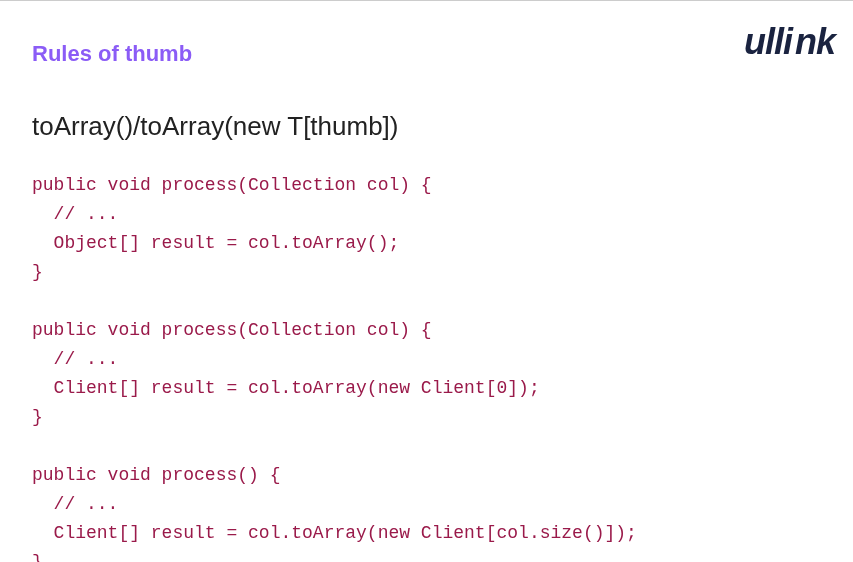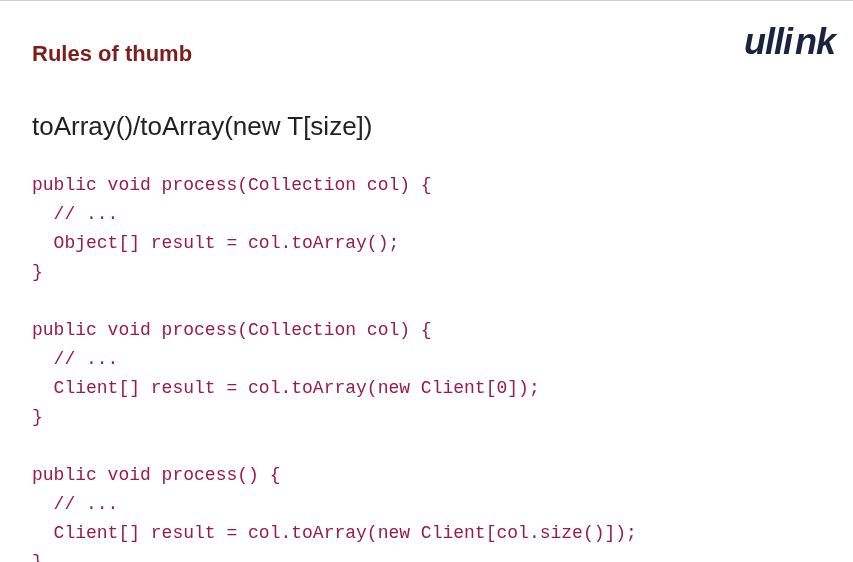--- a/index.html
+++ b/index.html
@@ -13,21 +13,21 @@
       background: #ffffff;
       font-family: Arial, Helvetica, sans-serif;
       position: relative;
       border-top: 1px solid #ccc;
       overflow: hidden;
     }
     .slide-title {
       position: absolute;
       top: 40px;
       left: 32px;
-      color: #7f1d1d;
+      color: #8b5cf6;
       font-size: 22px;
       font-weight: bold;
     }
     .logo {
       position: absolute;
       top: 20px;
       right: 18px;
       font-weight: 900;
       font-size: 36px;
       color: #1a2340;
@@ -75,21 +75,21 @@
   </style>
 </head>
 <body>
 
 <div class="slide-title">Rules of thumb</div>
 
 <div class="logo">
   <span>ull</span><span class="dot"><span class="stem">i</span></span><span>nk</span>
 </div>
 
-<div class="subtitle">toArray()/toArray(new T[size])</div>
+<div class="subtitle">toArray()/toArray(new T[thumb])</div>
 
 <div class="code-area">public void process(Collection col) {
   // ...
   Object[] result = col.toArray();
 }
 
 public void process(Collection col) {
   // ...
   Client[] result = col.toArray(new Client[0]);
 }

